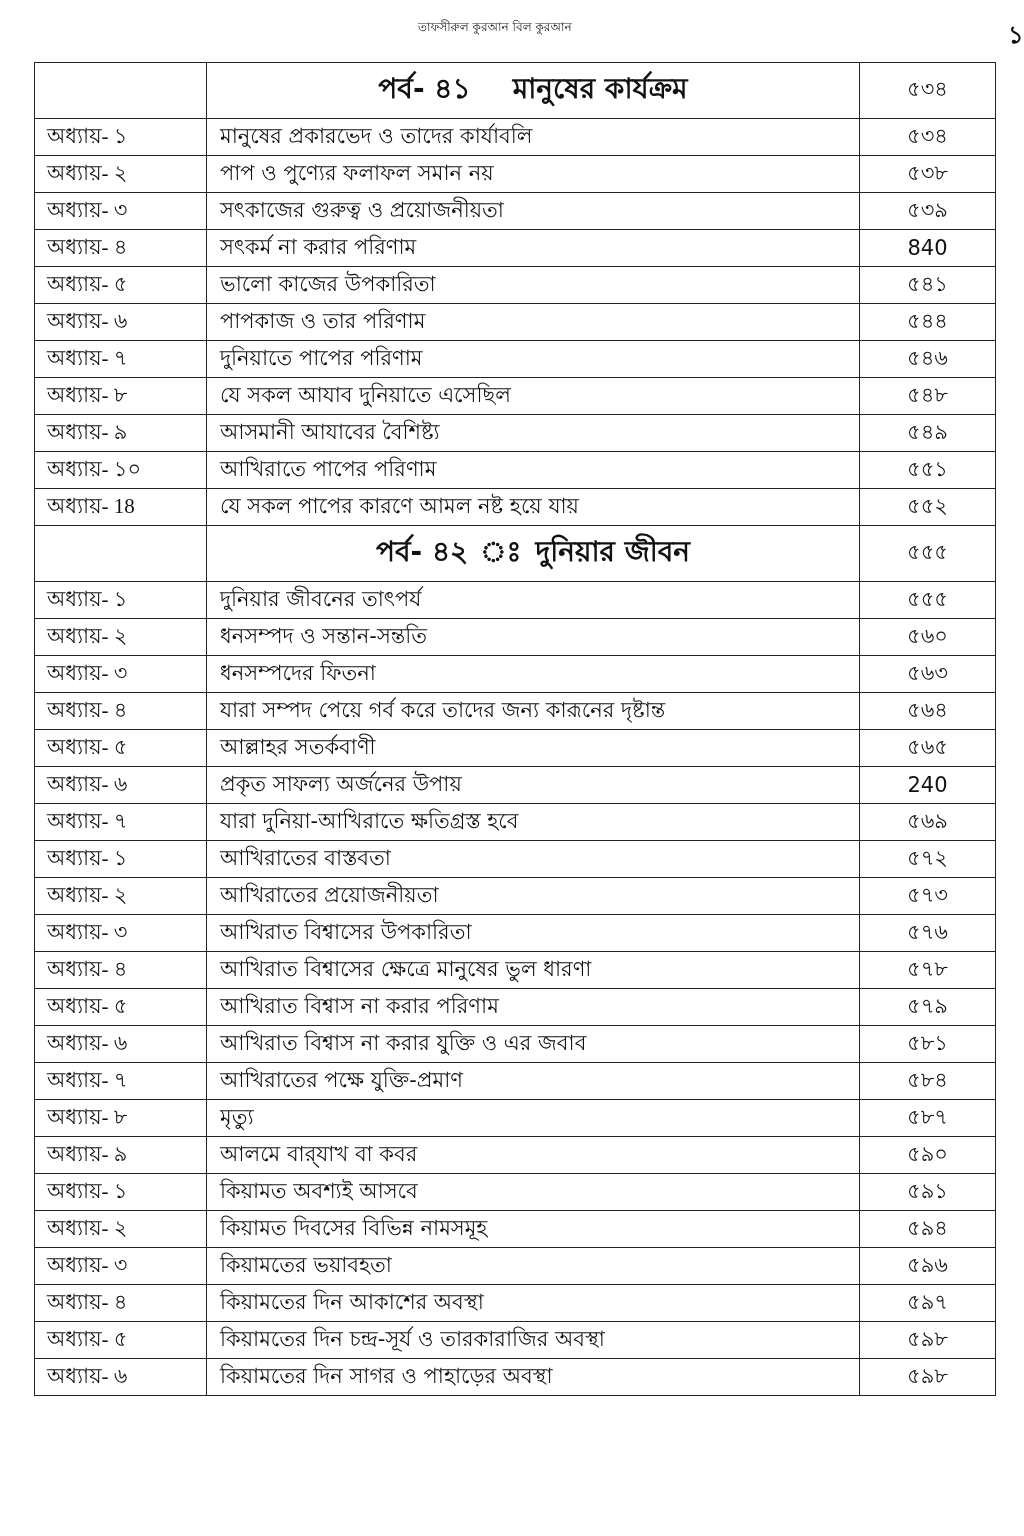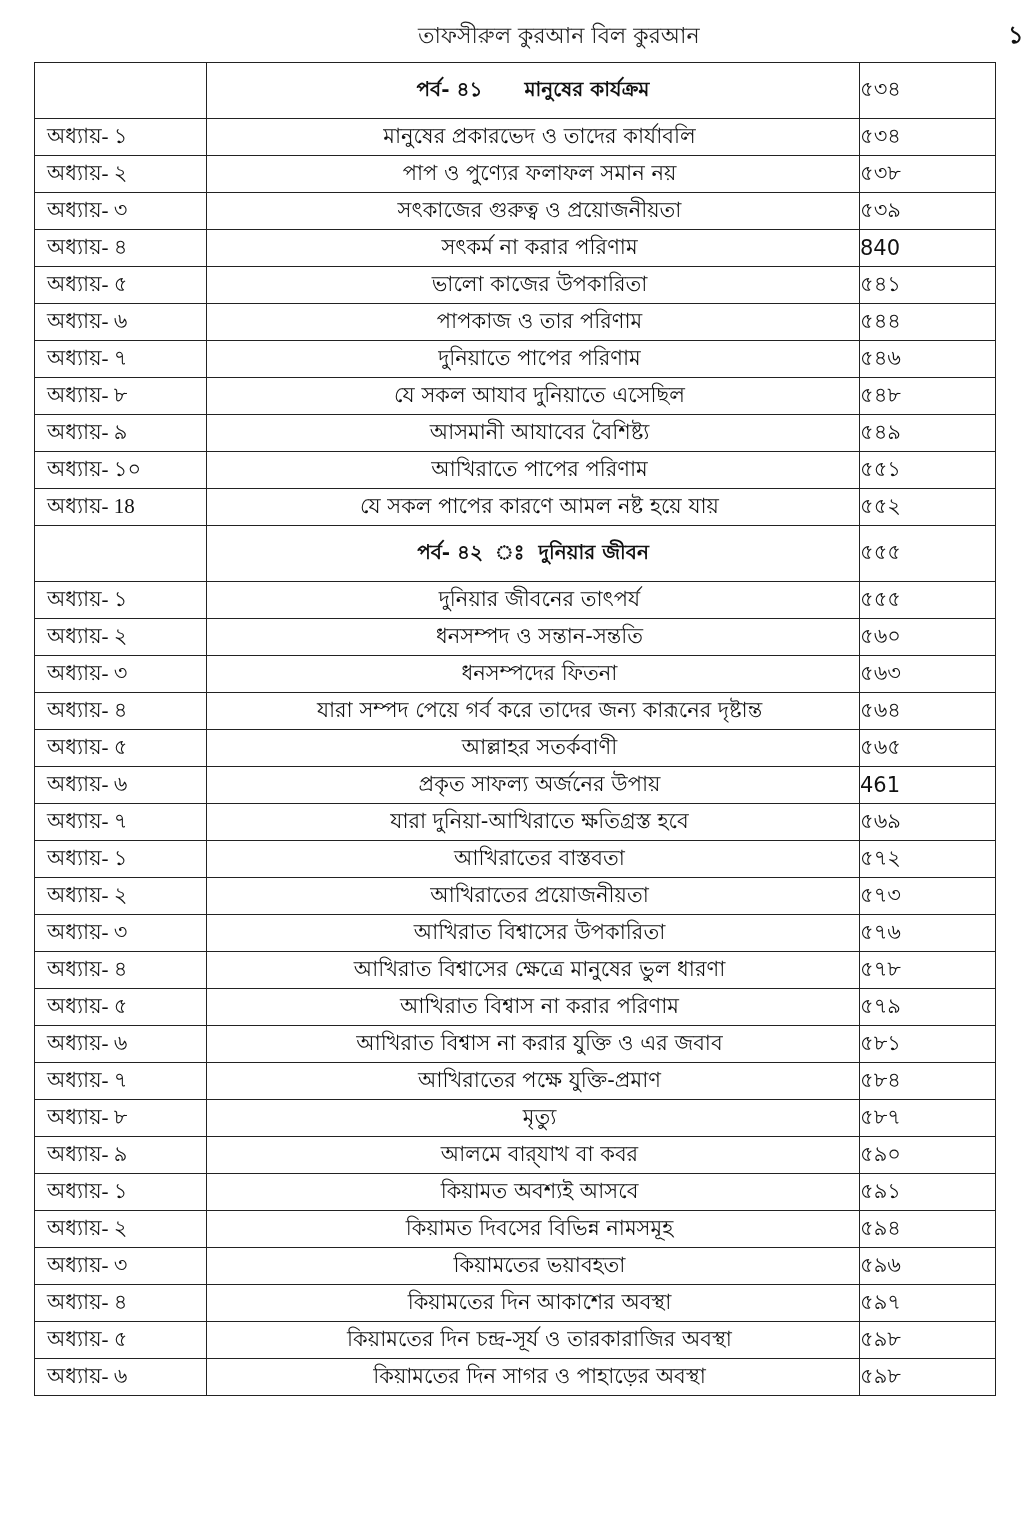--- a/index.html
+++ b/index.html
@@ -19,21 +19,21 @@
       position: absolute;
       top: 14px;
       left: 0;
       width: 1024px;
       height: 34px;
     }
     .book-title {
       position: absolute;
       left: 418px;
       top: 4px;
-      font-size: 22px;
+      font-size: 12px;
       color: #222;
       white-space: nowrap;
     }
     .page-number {
       position: absolute;
       left: 1008px;
       top: 2px;
       font-size: 24px;
       font-weight: bold;
       color: #111;
@@ -59,28 +59,28 @@
     tr.section-row td { height: 55px; }
     tr.chapter-row td { height: 36px; }
     .chapter-cell {
       font-size: 21px;
       padding-left: 12px !important;
       font-family: Liberation Serif, serif;
     }
     .title-cell {
       font-size: 21px;
       padding-left: 13px !important;
-      text-align: center;
     }
     .section-title-cell {
       text-align: center;
-      font-size: 20px;
+      font-size: 28px;
       font-weight: bold;
     }
     .page-cell {
+      text-align: center;
       font-size: 21px;
     }
     .section-page {
       font-size: 21px;
     }
     .sec-gap { display: inline-block; width: 28px; }
   </style>
 </head>
 <body>
 
@@ -182,21 +182,21 @@
         <td class="page-cell">৫৬৪</td>
       </tr>
       <tr class="chapter-row">
         <td class="chapter-cell">অধ্যায়- ৫</td>
         <td class="title-cell">আল্লাহর সতর্কবাণী</td>
         <td class="page-cell">৫৬৫</td>
       </tr>
       <tr class="chapter-row">
         <td class="chapter-cell">অধ্যায়- ৬</td>
         <td class="title-cell">প্রকৃত সাফল্য অর্জনের উপায়</td>
-        <td class="page-cell">461</td>
+        <td class="page-cell">240</td>
       </tr>
       <tr class="chapter-row">
         <td class="chapter-cell">অধ্যায়- ৭</td>
         <td class="title-cell">যারা দুনিয়া-আখিরাতে ক্ষতিগ্রস্ত হবে</td>
         <td class="page-cell">৫৬৯</td>
       </tr>
       <tr class="chapter-row">
         <td class="chapter-cell">অধ্যায়- ১</td>
         <td class="title-cell">আখিরাতের বাস্তবতা</td>
         <td class="page-cell">৫৭২</td>

